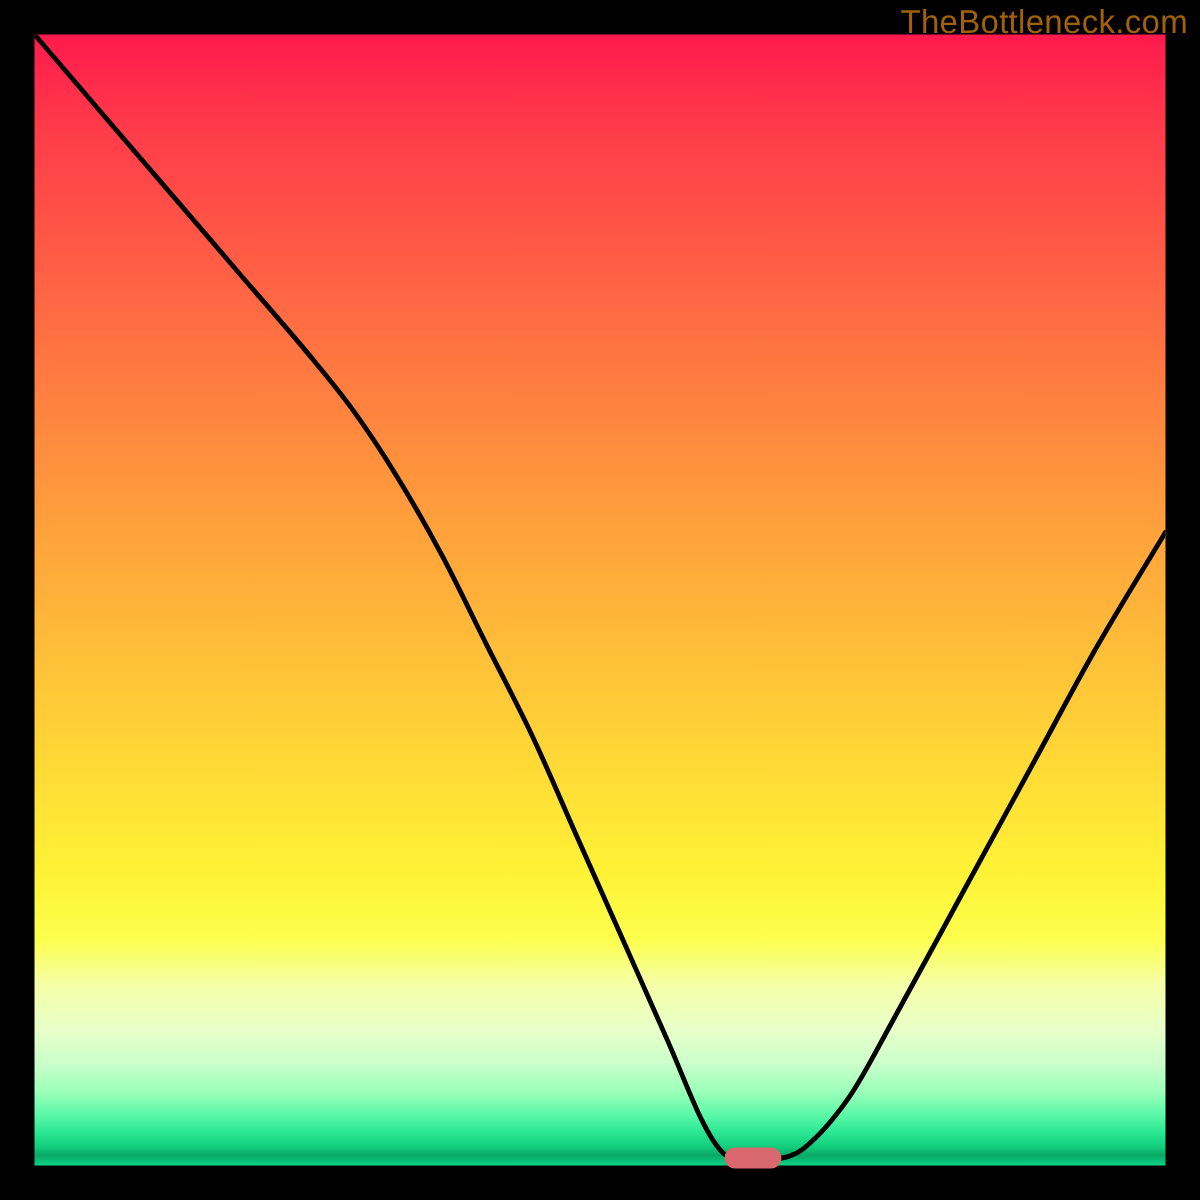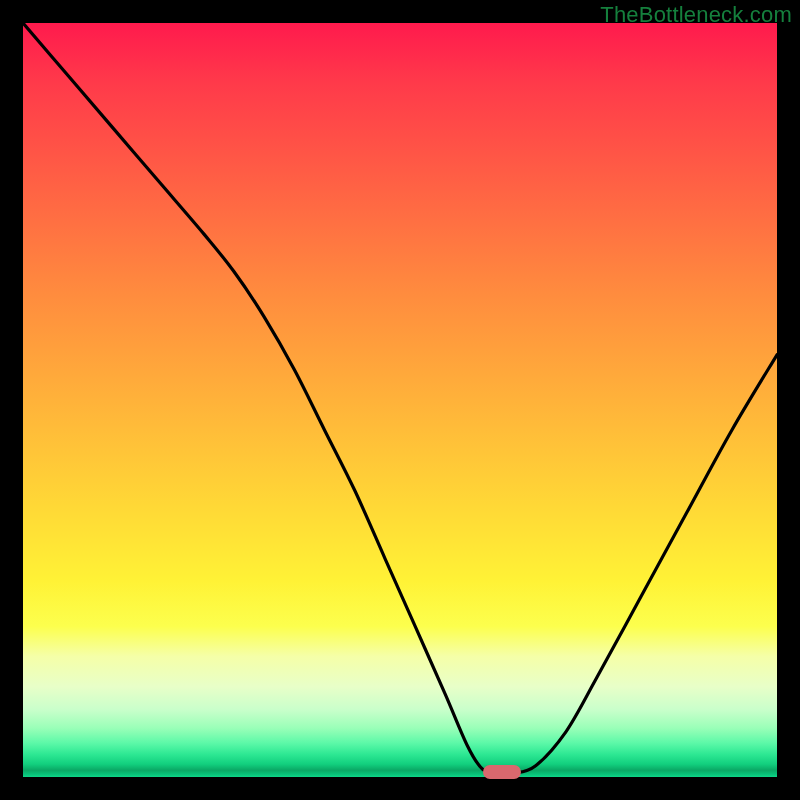--- a/index.html
+++ b/index.html
@@ -45,21 +45,21 @@
       #12cf7e 98.3%,
       #0aa865 99.1%,
       #07c077 99.6%,
       #0fd688 100%
     );
   }
   .watermark {
     position: absolute;
     top: 2px;
     right: 8px;
-    color: #15803d;
+    color: #a16207;
     font-size: 22px;
     letter-spacing: 0.2px;
     user-select: none;
   }
   svg.curve {
     position: absolute;
     left: 0;
     top: 0;
     width: 754px;
     height: 754px;

